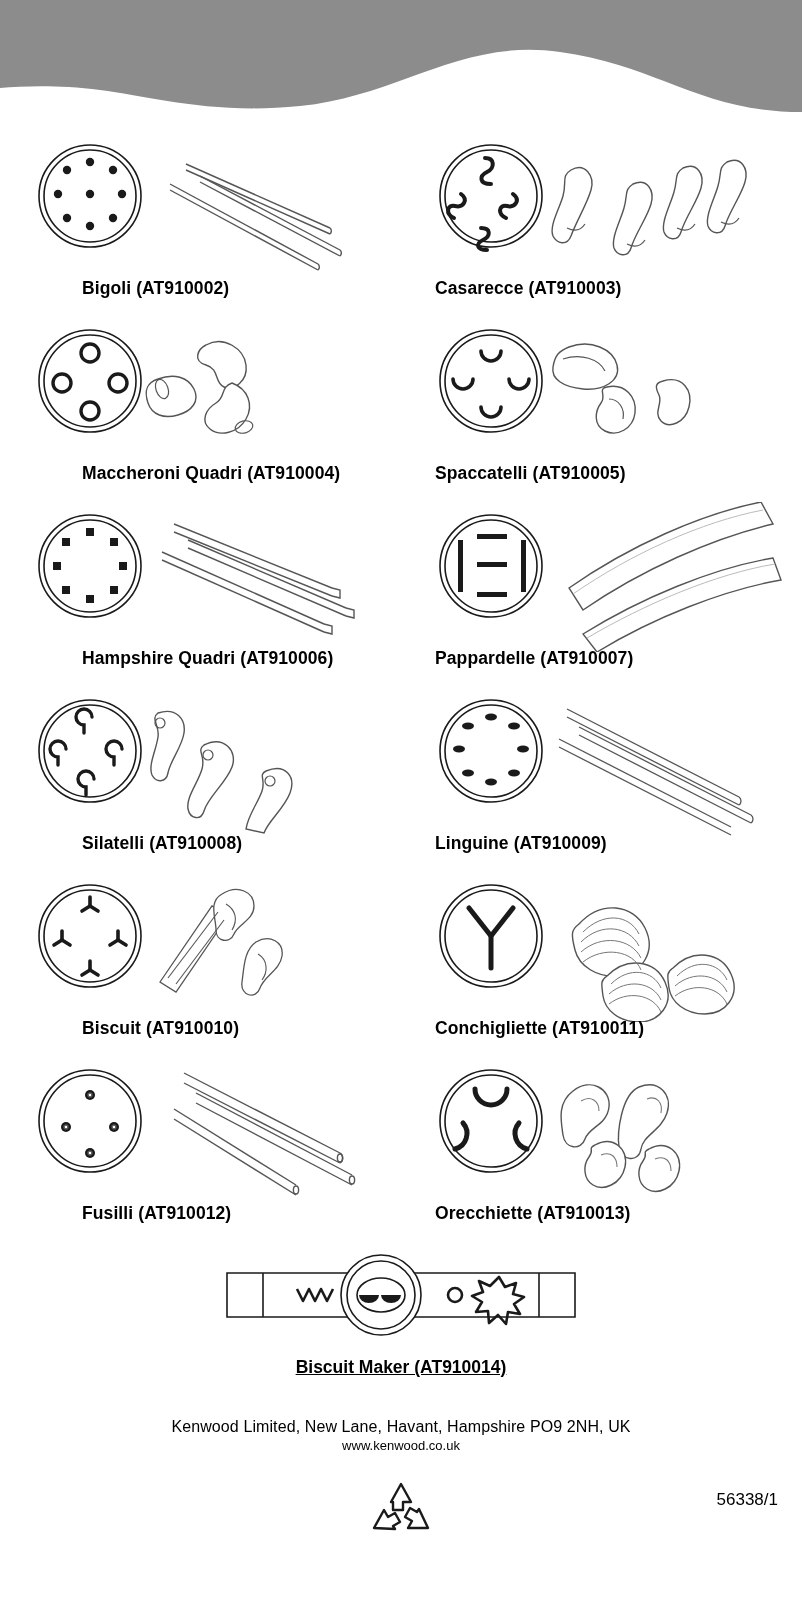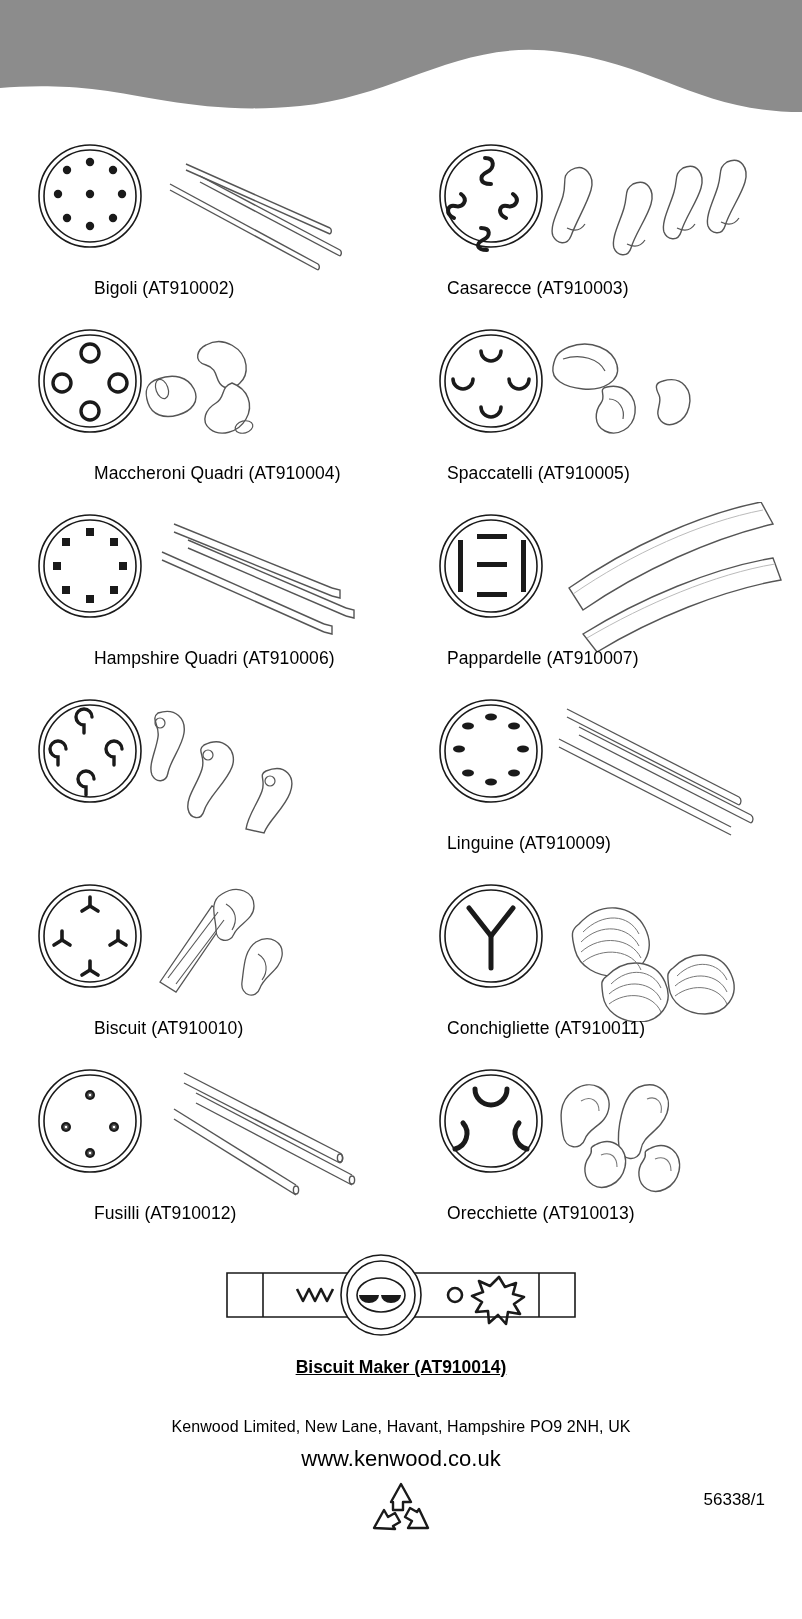--- a/index.html
+++ b/index.html
@@ -43,25 +43,25 @@
     position: relative;
   }
   .cell .art {
     position: absolute;
     top: 0; left: 0;
     width: 401px;
     height: 150px;
   }
   .cell .caption {
     position: absolute;
-    left: 16px;
+    left: 4px;
     top: 146px;
     width: 401px;
     font-size: 17.5px;
-    font-weight: normal;
+    font-weight: bold;
     letter-spacing: 0.1px;
     white-space: nowrap;
   }
   .cap-pad-l { padding-left: 78px; }
   .cap-pad-r { padding-left: 30px; }
   .cap-nowrap-overflow { overflow: visible; }
 
   
   .biscuit {
     position: absolute;
@@ -83,26 +83,26 @@
     top: 1418px;
     left: 0;
     width: 802px;
     text-align: center;
   }
   .footer .line1 {
     font-size: 16px;
     letter-spacing: 0.1px;
   }
   .footer .line2 {
-    font-size: 22px;
-    margin-top: 10px;
+    font-size: 13px;
+    margin-top: 2px;
   }
   .footer .code {
     position: absolute;
-    right: 37px;
+    right: 24px;
     top: 72px;
     font-size: 17px;
   }
   .recycle {
     position: absolute;
     left: 50%;
     transform: translateX(-50%);
     top: 60px;
   }
 </style>
@@ -319,20 +319,21 @@
             <path d="M204 58 c20 -10 34 6 28 22 c-6 16 -24 30 -28 44 c-3 10 -14 8 -16 -2 c-2 -12 10 -26 14 -40 c4 -14 -6 -18 2 -24 z"></path>
             <path d="M266 84 c20 -8 30 6 24 22 c-6 16 -22 28 -26 40 l-18 -4 c2 -14 12 -26 16 -38 c4 -12 -4 -16 4 -20 z"></path>
           </g>
           <g fill="none" stroke="#555" stroke-width="1.2">
             <circle cx="160" cy="36" r="5"></circle>
             <circle cx="208" cy="68" r="5"></circle>
             <circle cx="270" cy="94" r="5"></circle>
           </g>
         </svg>
       </div>
+      <div class="caption cap-pad-l">Silatelli (AT910008)</div>
     </div>
     <div class="cell">
       <div class="art">
         <svg width="401" height="150" viewBox="0 0 401 150">
           <g fill="none" stroke="#1a1a1a" stroke-width="1.6">
             <circle cx="90" cy="64" r="51"></circle>
             <circle cx="90" cy="64" r="46"></circle>
           </g>
           <g fill="#1a1a1a">
             <ellipse cx="90" cy="30" rx="6" ry="3.4"></ellipse>

